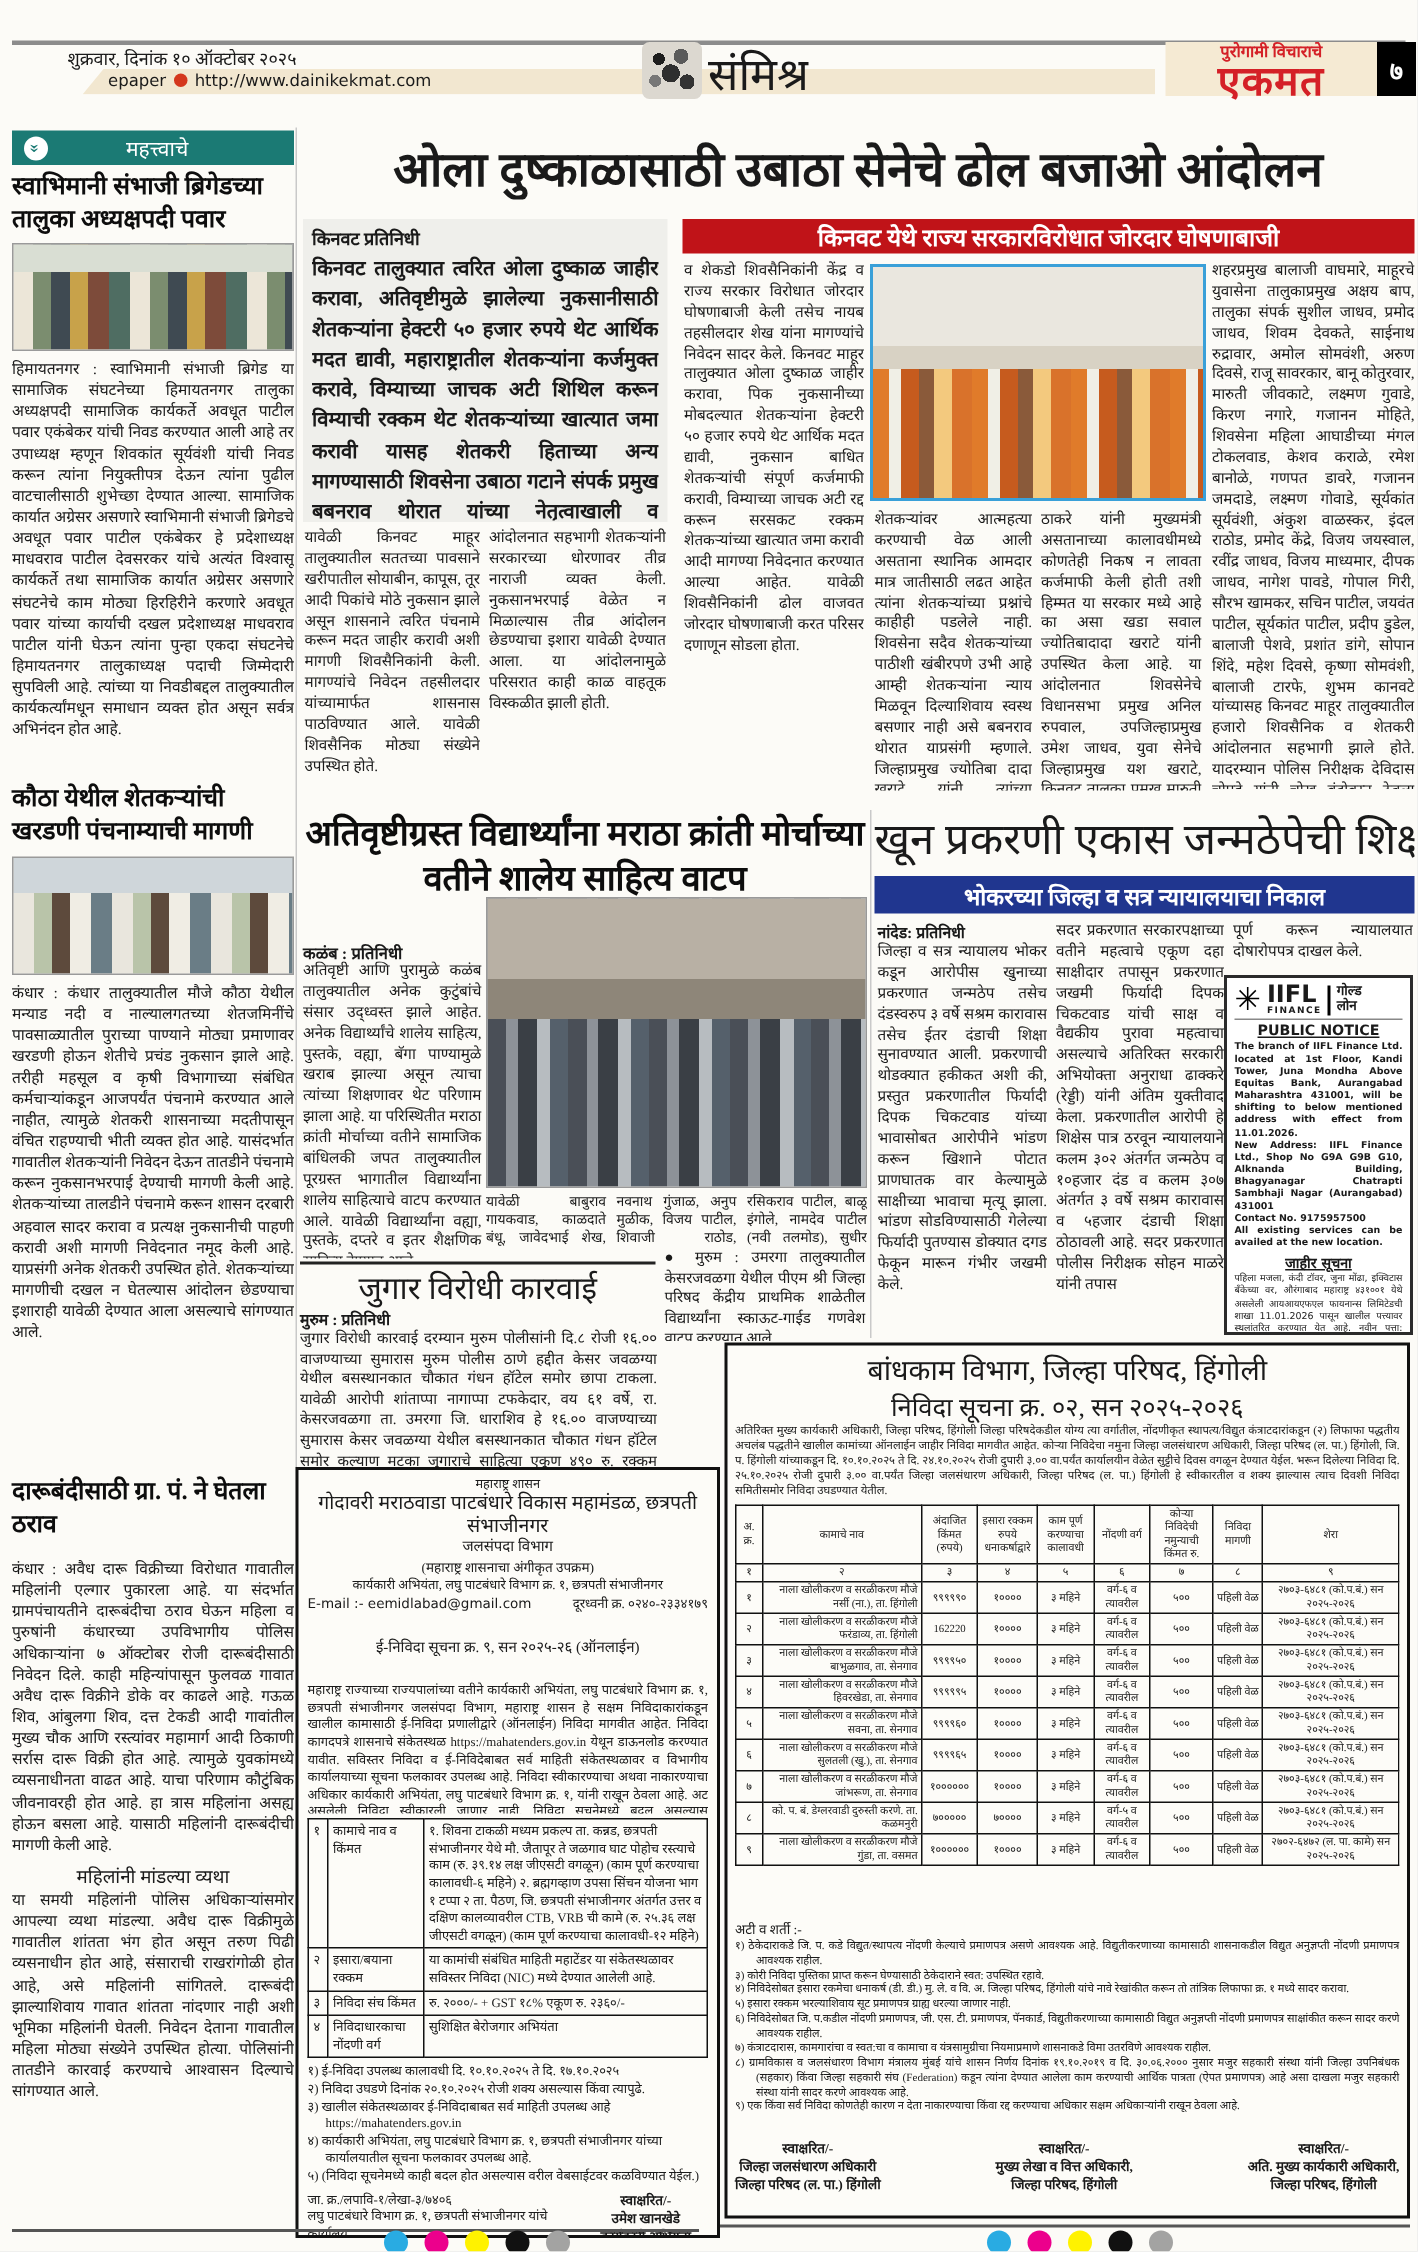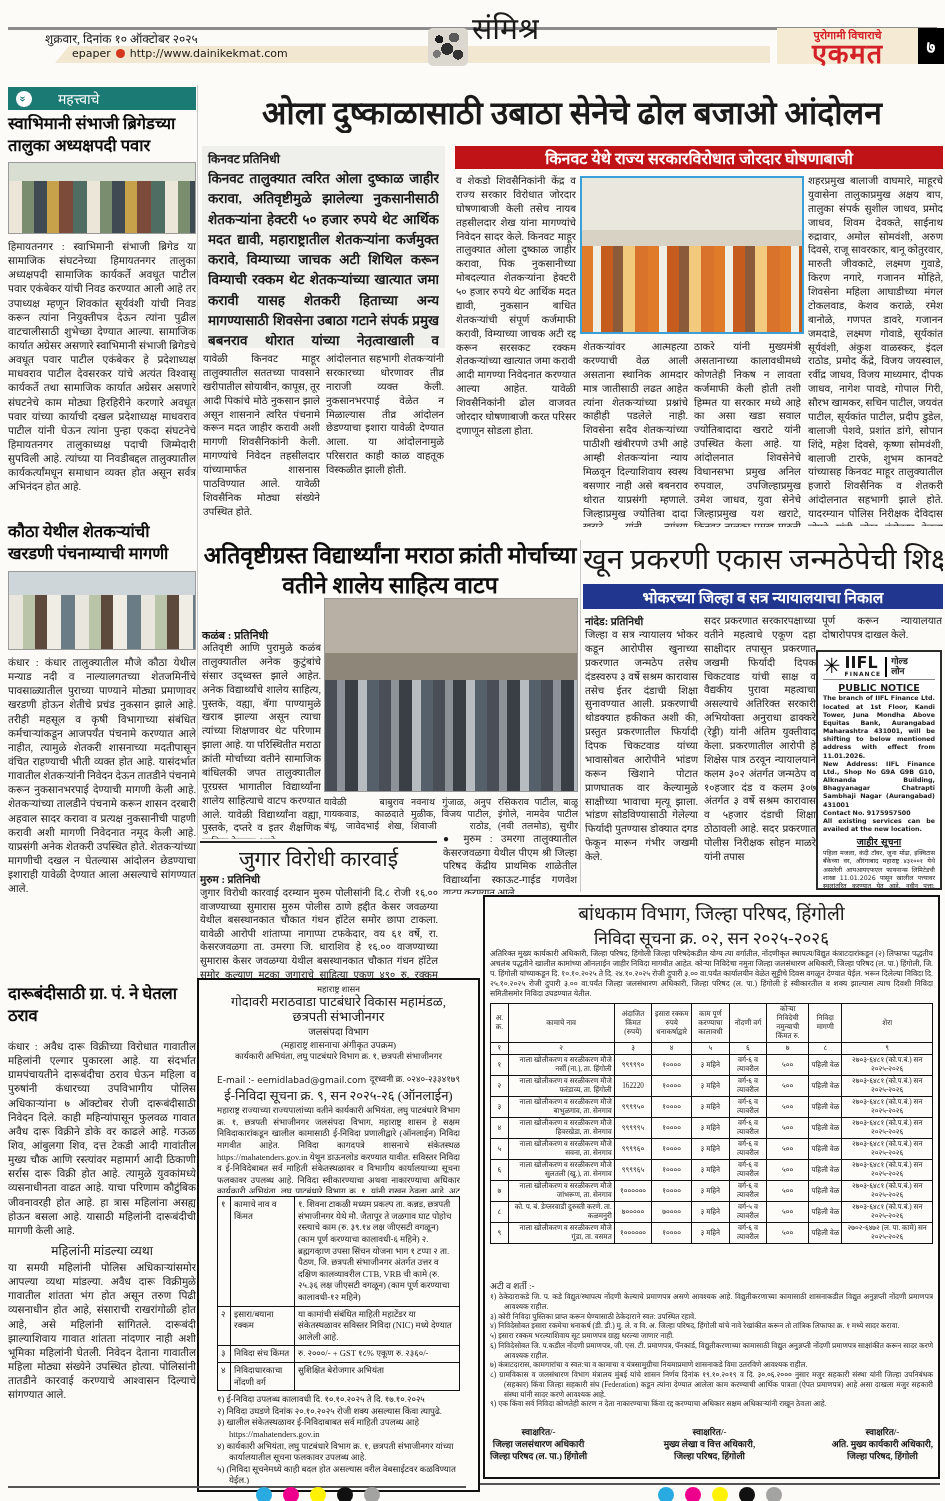--- a/index.html
+++ b/index.html
@@ -58,21 +58,21 @@
   .iifl-logo{display:flex;align-items:center;gap:4px;border-bottom:1px solid #888;padding-bottom:2px}
   .iifl-star{font-size:21px;line-height:1;color:#000}
   .iifl-name{font-size:16px;font-weight:bold;line-height:.9}
   .iifl-fin{font-size:6px;font-weight:bold;letter-spacing:1px}
   .iifl-gold{border-left:2px solid #000;padding-left:4px;font-size:9px;font-weight:bold;line-height:1.1}
   .iifl-t{font-size:9.5px;font-weight:bold;text-align:center;text-decoration:underline;margin:2px 0 1px}
   .iifl-p{font-size:6.3px;line-height:1.3;text-align:justify;font-weight:bold}
   .iifl-pm{font-size:6.3px;line-height:1.3;text-align:justify}
   
   .tbox{border:2px solid #111;background:#fdfcf8;overflow:hidden}
-  .tL{padding:4px 18px;font-size:8.6px;line-height:1.35}
+  .tL{padding:4px 6px;font-size:8.6px;line-height:1.35}
   .tL table{border-collapse:collapse;width:100%;margin:3px 0}
   .tL td{border:1px solid #111;padding:2px 3px;vertical-align:top;font-size:8.6px;line-height:1.35}
   .tR{padding:3px 5px}
   .tR table{border-collapse:collapse;width:100%;margin:2px 0}
   .tR th,.tR td{border:1px solid #111;padding:1px 2px;font-size:7.2px;line-height:1.25;text-align:center;vertical-align:middle;font-weight:normal}
   .tR td.lft{text-align:right}
   .terms{font-size:7.4px;line-height:1.32;overflow:hidden;text-align:justify}
   .terms div{padding-left:14px;text-indent:-14px}
   .notes div{padding-left:12px;text-indent:-12px}
   .signrow{display:flex;justify-content:space-between;margin-top:6px}
@@ -88,33 +88,33 @@
 
   <div class="abs rule" style="left:8px;right:8px;top:27px;height:3px"></div>
   <div class="abs b" style="left:45px;top:30px;font-size:12px">शुक्रवार, दिनांक १० ऑक्टोबर २०२५</div>
   <div class="abs cream-band" style="left:55px;top:46px;width:715px;height:17px"></div>
   <div class="abs b sans" style="left:72px;top:47px;font-size:11px;display:flex;align-items:center;gap:5px">
     <span>epaper</span>
     <span style="width:9px;height:9px;border-radius:50%;background:#d4371d;display:inline-block"></span>
     <span>http://www.dainikekmat.com</span>
   </div>
   <div class="abs collage" style="left:428px;top:28px;width:40px;height:38px"></div>
-  <div class="abs b nw" style="left:472px;top:7px;font-size:30px">संमिश्र</div>
+  <div class="abs b nw" style="left:472px;top:28px;font-size:30px">संमिश्र</div>
   <div class="abs ekmat-box" style="left:777px;top:28px;width:141px;height:36px;padding-top:1px">
     <div class="ekmat-tag">पुरोगामी विचाराचे</div>
     <div class="ekmat-name">एकमत</div>
   </div>
   <div class="abs pagenum" style="left:918px;top:28px;width:26px;height:36px">७</div>
 
   <div class="abs vrule" style="left:197px;top:85px;height:1398px"></div>
   <div class="abs tealbar" style="left:8px;top:87px;width:188px;height:23px">
     <span class="teal-ic">
         <span>»</span>
       </span>
-    <span class="b" style="font-size:14px;margin-left:18px">महत्त्वाचे</span>
+    <span class="b" style="font-size:14px;margin-left:44px">महत्त्वाचे</span>
   </div>
   <div class="abs headL" style="left:8px;top:113px;width:188px;height:47px;font-size:16.5px">स्वाभिमानी संभाजी ब्रिगेडच्या तालुका अध्यक्षपदी पवार</div>
   <div class="abs photo ph1" style="left:8px;top:162px;width:188px;height:72px"></div>
   <div class="abs body just" style="left:8px;top:240px;width:188px;height:276px">हिमायतनगर : स्वाभिमानी संभाजी ब्रिगेड या सामाजिक संघटनेच्या हिमायतनगर तालुका अध्यक्षपदी सामाजिक कार्यकर्ते अवधूत पाटील पवार एकंबेकर यांची निवड करण्यात आली आहे तर उपाध्यक्ष म्हणून शिवकांत सूर्यवंशी यांची निवड करून त्यांना नियुक्तीपत्र देऊन त्यांना पुढील वाटचालीसाठी शुभेच्छा देण्यात आल्या. सामाजिक कार्यात अग्रेसर असणारे स्वाभिमानी संभाजी ब्रिगेडचे अवधूत पवार पाटील एकंबेकर हे प्रदेशाध्यक्ष माधवराव पाटील देवसरकर यांचे अत्यंत विश्वासू कार्यकर्ते तथा सामाजिक कार्यात अग्रेसर असणारे संघटनेचे काम मोठ्या हिरहिरीने करणारे अवधूत पवार यांच्या कार्याची दखल प्रदेशाध्यक्ष माधवराव पाटील यांनी घेऊन त्यांना पुन्हा एकदा संघटनेचे हिमायतनगर तालुकाध्यक्ष पदाची जिम्मेदारी सुपविली आहे. त्यांच्या या निवडीबद्दल तालुक्यातील कार्यकर्त्यांमधून समाधान व्यक्त होत असून सर्वत्र अभिनंदन होत आहे.</div>
 
   <div class="abs headL" style="left:8px;top:521px;width:188px;height:47px;font-size:16.5px">कौठा येथील शेतकऱ्यांची खरडणी पंचनाम्याची मागणी</div>
   <div class="abs photo ph2" style="left:8px;top:571px;width:188px;height:79px"></div>
   <div class="abs body just" style="left:8px;top:656px;width:188px;height:320px">कंधार : कंधार तालुक्यातील मौजे कौठा येथील मन्याड नदी व नाल्यालगतच्या शेतजमिनींचे पावसाळ्यातील पुराच्या पाण्याने मोठ्या प्रमाणावर खरडणी होऊन शेतीचे प्रचंड नुकसान झाले आहे. तरीही महसूल व कृषी विभागाच्या संबंधित कर्मचाऱ्यांकडून आजपर्यंत पंचनामे करण्यात आले नाहीत, त्यामुळे शेतकरी शासनाच्या मदतीपासून वंचित राहण्याची भीती व्यक्त होत आहे. यासंदर्भात गावातील शेतकऱ्यांनी निवेदन देऊन तातडीने पंचनामे करून नुकसानभरपाई देण्याची मागणी केली आहे. शेतकऱ्यांच्या तालडीने पंचनामे करून शासन दरबारी अहवाल सादर करावा व प्रत्यक्ष नुकसानीची पाहणी करावी अशी मागणी निवेदनात नमूद केली आहे. याप्रसंगी अनेक शेतकरी उपस्थित होते. शेतकऱ्यांच्या मागणीची दखल न घेतल्यास आंदोलन छेडण्याचा इशाराही यावेळी देण्यात आला असल्याचे सांगण्यात आले.</div>
 
   <div class="abs headL" style="left:8px;top:983px;width:188px;height:52px;font-size:16.5px">दारूबंदीसाठी ग्रा. पं. ने घेतला ठराव</div>
@@ -184,25 +184,25 @@
     <div class="iifl-pm">पहिला मजला, कंदी टॉवर, जुना मोंढा, इक्विटास बँकेच्या वर, औरंगाबाद महाराष्ट्र ४३१००१ येथे असलेली आयआयएफएल फायनान्स लिमिटेडची शाखा 11.01.2026 पासून खालील पत्त्यावर स्थलांतरित करण्यात येत आहे. नवीन पत्ता: आयआयएफएल फायनान्स लिमिटेड, दुकान क्रमांक G9A G9B G10, अलकनंदा बिल्डिंग, भाग्यनगर छत्रपती संभाजी नगर (औरंगाबाद) 431001</div>
 
   </div>
 
   <div class="abs tbox tL" style="left:197px;top:978px;width:283px;height:514px">
     <div class="ctr" style="font-size:8.5px">महाराष्ट्र शासन</div>
     <div class="ctr b" style="font-size:13px;line-height:1.15">गोदावरी मराठवाडा पाटबंधारे विकास महामंडळ, छत्रपती संभाजीनगर</div>
     <div class="ctr b" style="font-size:10px">जलसंपदा विभाग</div>
     <div class="ctr" style="font-size:9px">(महाराष्ट्र शासनाचा अंगीकृत उपक्रम)</div>
     <div class="ctr" style="font-size:8.6px">कार्यकारी अभियंता, लघु पाटबंधारे विभाग क्र. १, छत्रपती संभाजीनगर</div>
-    <div style="display:flex;justify-content:space-between;margin-top:11px">
+    <div style="display:flex;justify-content:space-between;margin-top:1px">
       <span class="b sans" style="font-size:9px">E-mail :- eemidlabad@gmail.com</span>
       <span style="font-size:8.8px">दूरध्वनी क्र. ०२४०-२३३४१७९</span>
     </div>
-    <div class="ctr b" style="font-size:13px;margin:1px 0">ई-निविदा सूचना क्र. ९, सन २०२५-२६ (ऑनलाईन)</div>
+    <div class="ctr b" style="font-size:10px;margin:16px 0">ई-निविदा सूचना क्र. ९, सन २०२५-२६ (ऑनलाईन)</div>
     <div class="just" style="height:88px">महाराष्ट्र राज्याच्या राज्यपालांच्या वतीने कार्यकारी अभियंता, लघु पाटबंधारे विभाग क्र. १, छत्रपती संभाजीनगर जलसंपदा विभाग, महाराष्ट्र शासन हे सक्षम निविदाकारांकडून खालील कामासाठी ई-निविदा प्रणालीद्वारे (ऑनलाईन) निविदा मागवीत आहेत. निविदा कागदपत्रे शासनाचे संकेतस्थळ https://mahatenders.gov.in येथून डाऊनलोड करण्यात यावीत. सविस्तर निविदा व ई-निविदेबाबत सर्व माहिती संकेतस्थळावर व विभागीय कार्यालयाच्या सूचना फलकावर उपलब्ध आहे. निविदा स्वीकारण्याचा अथवा नाकारण्याचा अधिकार कार्यकारी अभियंता, लघु पाटबंधारे विभाग क्र. १, यांनी राखून ठेवला आहे. अट असलेली निविदा स्वीकारली जाणार नाही. निविदा सूचनेमध्ये बदल असल्यास https://mahatenders.gov.in या संकेतस्थळावर कळविण्यात येईल.</div>
     <table>
       <tbody>
 
           <tr>
             <td style="width:13px">१</td>
             <td style="width:64px">कामाचे नाव व किंमत</td>
             <td>१. शिवना टाकळी मध्यम प्रकल्प ता. कन्नड, छत्रपती संभाजीनगर येथे मौ. जैतापूर ते जळगाव घाट पोहोच रस्त्याचे काम (रु. ३९.१४ लक्ष जीएसटी वगळून) (काम पूर्ण करण्याचा कालावधी-६ महिने) २. ब्रह्मगव्हाण उपसा सिंचन योजना भाग १ टप्पा २ ता. पैठण, जि. छत्रपती संभाजीनगर अंतर्गत उत्तर व दक्षिण कालव्यावरील CTB, VRB ची कामे (रु. २५.३६ लक्ष जीएसटी वगळून) (काम पूर्ण करण्याचा कालावधी-१२ महिने)</td>
           </tr>
 

